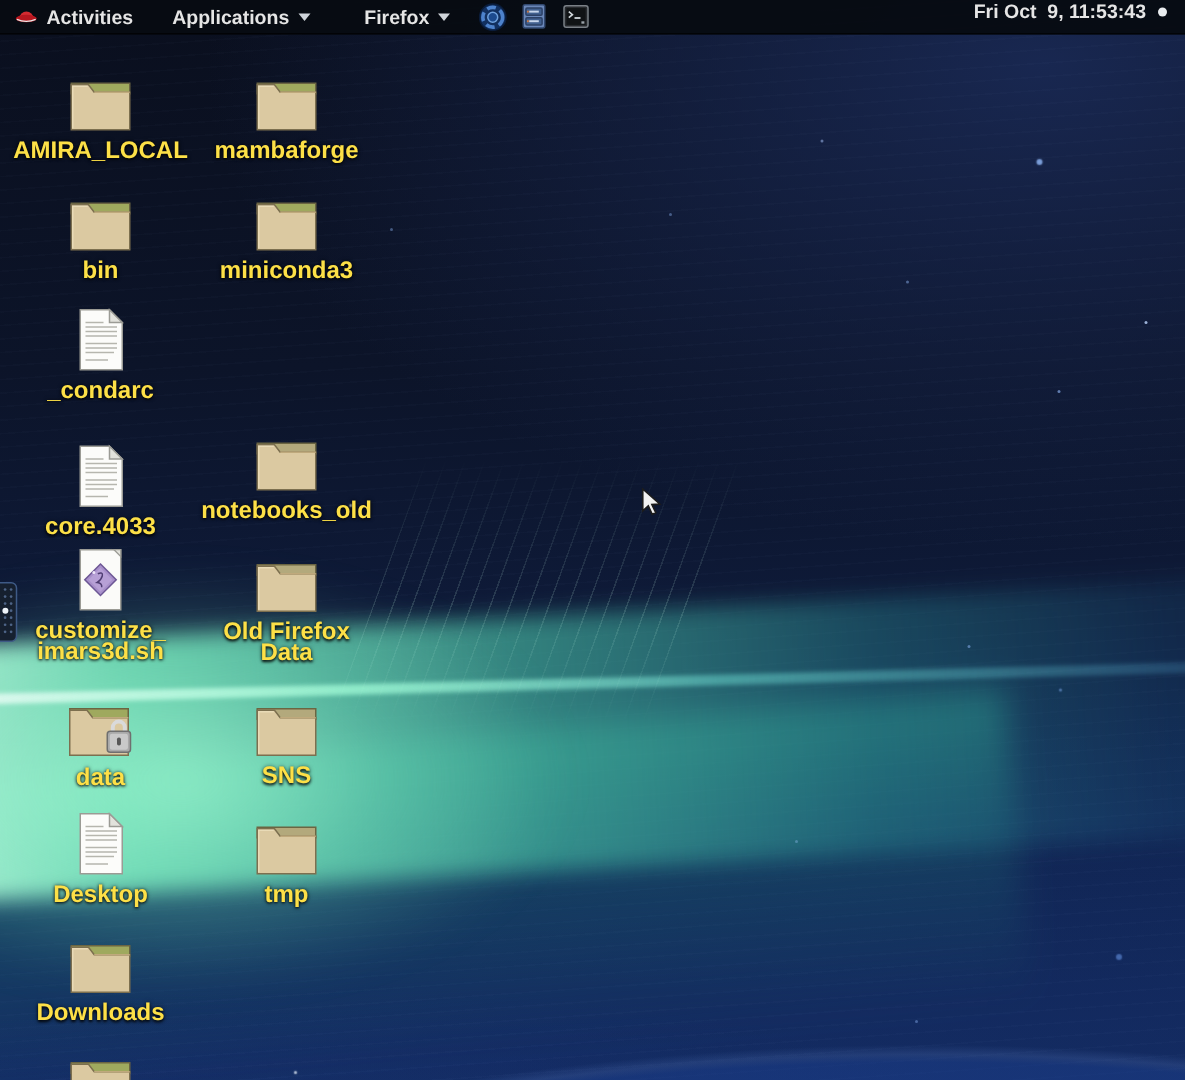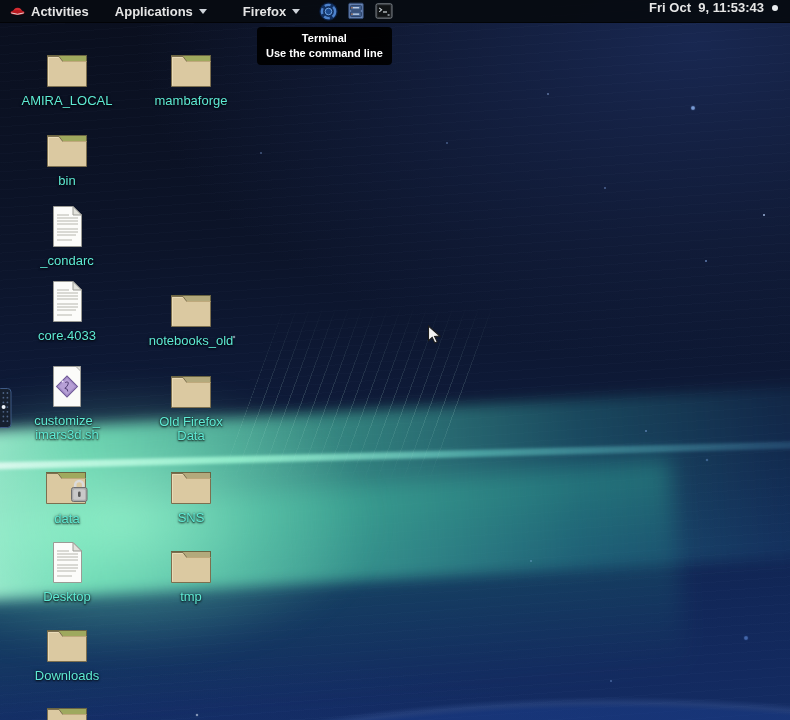--- a/index.html
+++ b/index.html
@@ -73,22 +73,22 @@
 
   
   .tooltip{position:absolute;left:257px;top:27px;z-index:50;background:rgba(0,0,0,.93);
     border-radius:4px;padding:4px 9px;color:#fff;font-size:11px;font-weight:700;
     line-height:1.35;text-align:center;}
 
   
   .di{position:absolute;width:124px;display:flex;flex-direction:column;align-items:center;z-index:10;}
   .di svg{display:block;}
   .lbl{margin-top:6px;}
-  .lbl span{display:block;font-size:13px;line-height:14px;color:#5eead4;text-align:center;
-    text-shadow:0 1px 2px rgba(0,0,0,.9), 0 0 3px rgba(0,0,0,.55);}
+  .lbl span{display:block;font-size:16px;line-height:14px;color:#fde047;text-align:center;
+    text-shadow:0 1px 2px rgba(0,0,0,.9), 0 0 3px rgba(0,0,0,.55);font-weight:bold;}
 
   
   .dock-handle{position:absolute;left:0;top:388px;z-index:30;}
   .cursor{position:absolute;left:427px;top:325px;z-index:60;}
 </style>
 </head>
 <body>
 
 <div class="screen">
 
@@ -150,24 +150,20 @@
           </svg>
         </div>
       </div>
     </div>
     <div class="tb-right">
       <span class="clock">Fri Oct  9, 11:53:43</span>
       <span class="notif-dot"></span>
     </div>
   </div>
 
-  <div class="tooltip">
-    <div>Terminal</div>
-    <div>Use the command line</div>
-  </div>
 
   <div class="dock-handle">
     <svg width="12" height="40" viewBox="0 0 12 40">
       <rect x="-3" y="0.5" width="14" height="39" rx="3.5" fill="#16202f" stroke="#3e5a86"></rect>
       <g fill="#4e6487">
         <circle cx="3.4" cy="5" r="0.9"></circle>
           <circle cx="7.4" cy="5" r="0.9"></circle>
         <circle cx="3.4" cy="9.7" r="0.9"></circle>
           <circle cx="7.4" cy="9.7" r="0.9"></circle>
         <circle cx="3.4" cy="14.4" r="0.9"></circle>
@@ -224,21 +220,21 @@
           <path d="M5 30 H24"></path>
           <path d="M5 35 H20"></path>
       </g>
     </svg>
     <div class="lbl">
       <span>_condarc</span>
         <span></span>
     </div>
   </div>
 
-  <div class="di" style="left:5px;top:280px">
+  <div class="di" style="left:5px;top:296px">
     <svg width="31" height="43" viewBox="0 0 31 43">
       <path d="M1.5 1.5 H21 L29.5 10 V41.5 H1.5 Z" fill="#fcfcfa" stroke="#9b9b95"></path>
       <path d="M21 1.5 V10 H29.5 Z" fill="#e2e2dc" stroke="#9b9b95"></path>
       <g stroke="#b6b6ae" stroke-width="1">
         <path d="M5 10 H17"></path>
           <path d="M5 13 H26"></path>
           <path d="M5 16 H26"></path>
           <path d="M5 19 H26"></path>
         <path d="M5 24 H26"></path>
           <path d="M5 27 H26"></path>
@@ -333,20 +329,32 @@
       <path d="M1.5 34.5 V4.5 H13 L16.8 9.5 H40.5 V34.5 Z" fill="#dbc9a1" stroke="#7c6f4f"></path>
       <path d="M16.8 9.5 H40.5" stroke="#bfa97c" fill="none"></path>
       <path d="M2.5 33.5 V5.5 H12.5" stroke="#efe2c0" fill="none" opacity="0.7"></path>
     </svg>
     <div class="lbl">
       <span>mambaforge</span>
         <span></span>
     </div>
   </div>
 
+  <div class="di" style="left:129px;top:132px">
+    <svg width="42" height="36" viewBox="0 0 42 36">
+      <rect x="1.5" y="3.5" width="39" height="7" fill="#9fa95e" stroke="#6b6542"></rect>
+      <path d="M1.5 34.5 V4.5 H13 L16.8 9.5 H40.5 V34.5 Z" fill="#dbc9a1" stroke="#7c6f4f"></path>
+      <path d="M16.8 9.5 H40.5" stroke="#bfa97c" fill="none"></path>
+      <path d="M2.5 33.5 V5.5 H12.5" stroke="#efe2c0" fill="none" opacity="0.7"></path>
+    </svg>
+    <div class="lbl">
+      <span>miniconda3</span>
+        <span></span>
+    </div>
+  </div>
 
 
   <div class="di" style="left:129px;top:292px">
     <svg width="42" height="36" viewBox="0 0 42 36">
       <rect x="1.5" y="3.5" width="39" height="7" fill="#b3a97c" stroke="#6b6542"></rect>
       <path d="M1.5 34.5 V4.5 H13 L16.8 9.5 H40.5 V34.5 Z" fill="#dbc9a1" stroke="#7c6f4f"></path>
       <path d="M16.8 9.5 H40.5" stroke="#bfa97c" fill="none"></path>
       <path d="M2.5 33.5 V5.5 H12.5" stroke="#efe2c0" fill="none" opacity="0.7"></path>
     </svg>
     <div class="lbl">

